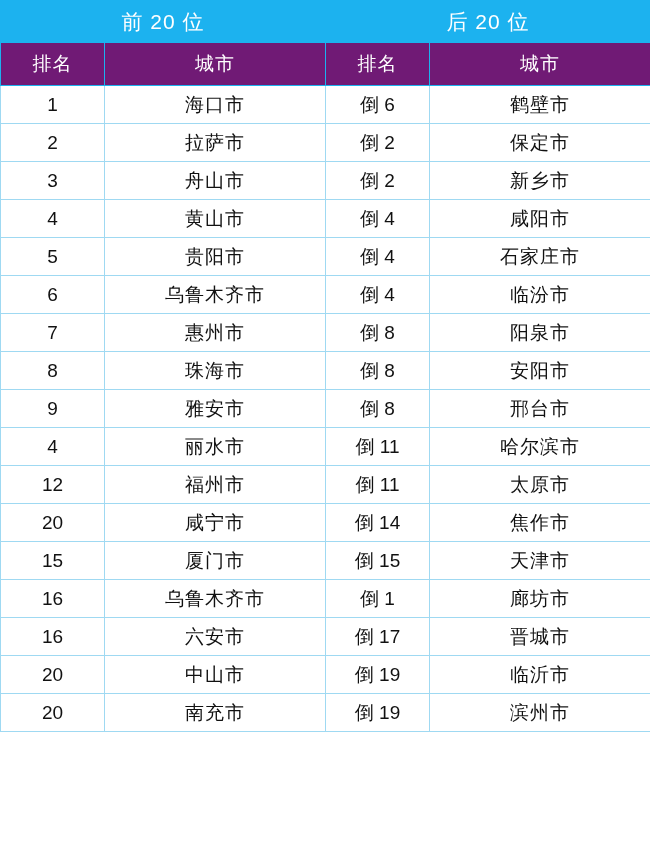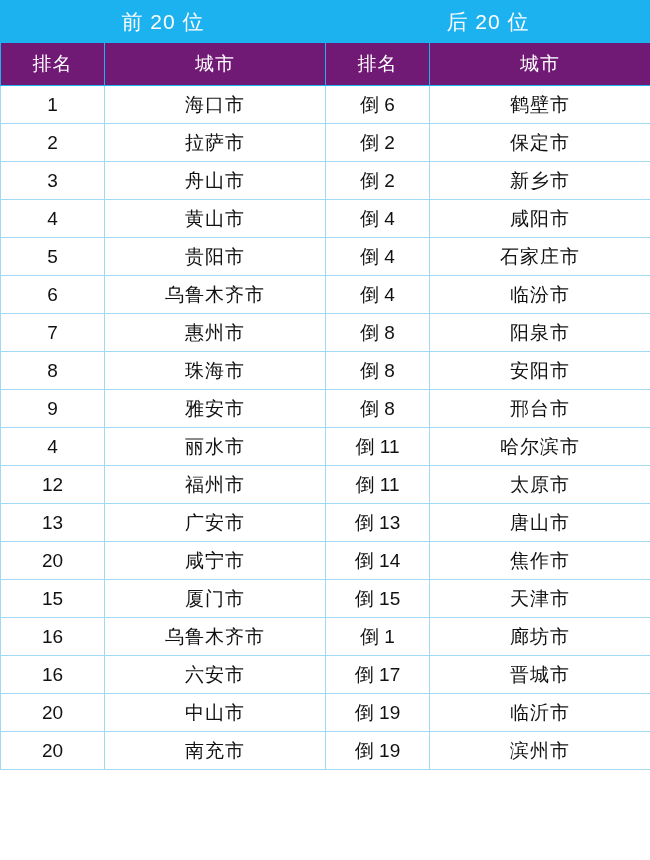--- a/index.html
+++ b/index.html
@@ -152,26 +152,20 @@
         <td>倒 11</td>
         <td class="city">哈尔滨市</td>
       </tr>
       <tr>
         <td>12</td>
         <td class="city">福州市</td>
         <td>倒 11</td>
         <td class="city">太原市</td>
       </tr>
       <tr>
-        <td>13</td>
-        <td class="city">广安市</td>
-        <td>倒 13</td>
-        <td class="city">唐山市</td>
-      </tr>
-      <tr>
         <td>20</td>
         <td class="city">咸宁市</td>
         <td>倒 14</td>
         <td class="city">焦作市</td>
       </tr>
       <tr>
         <td>15</td>
         <td class="city">厦门市</td>
         <td>倒 15</td>
         <td class="city">天津市</td>

